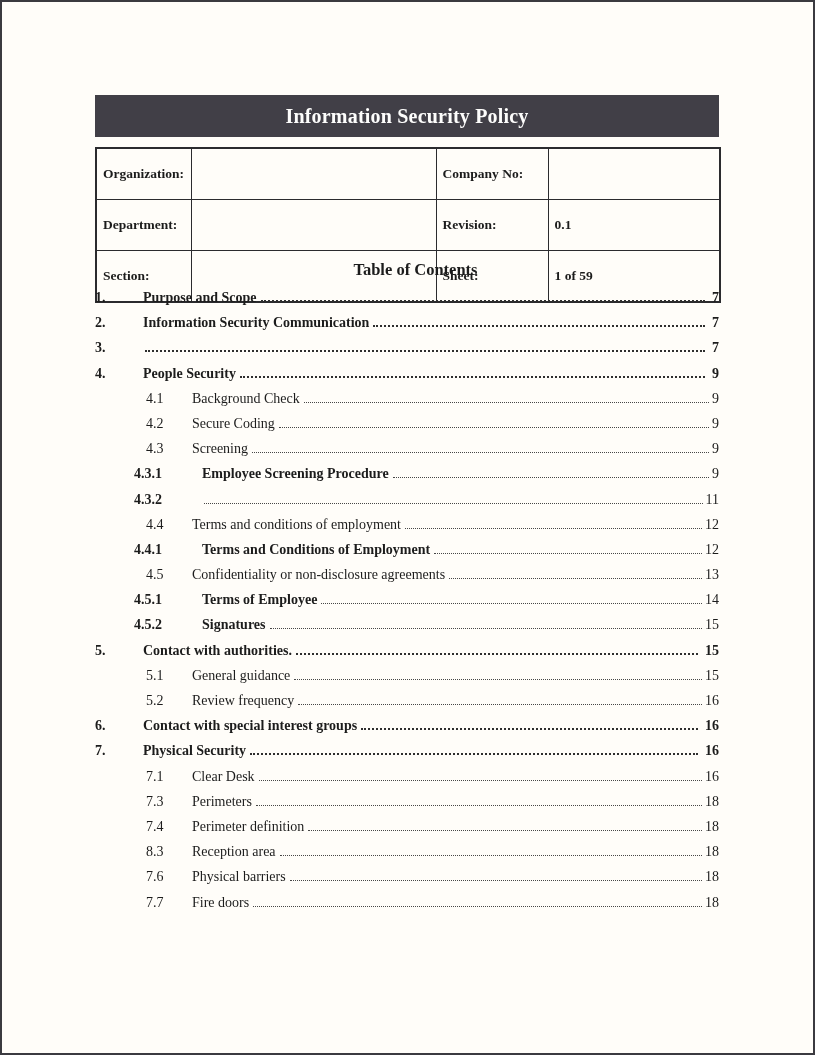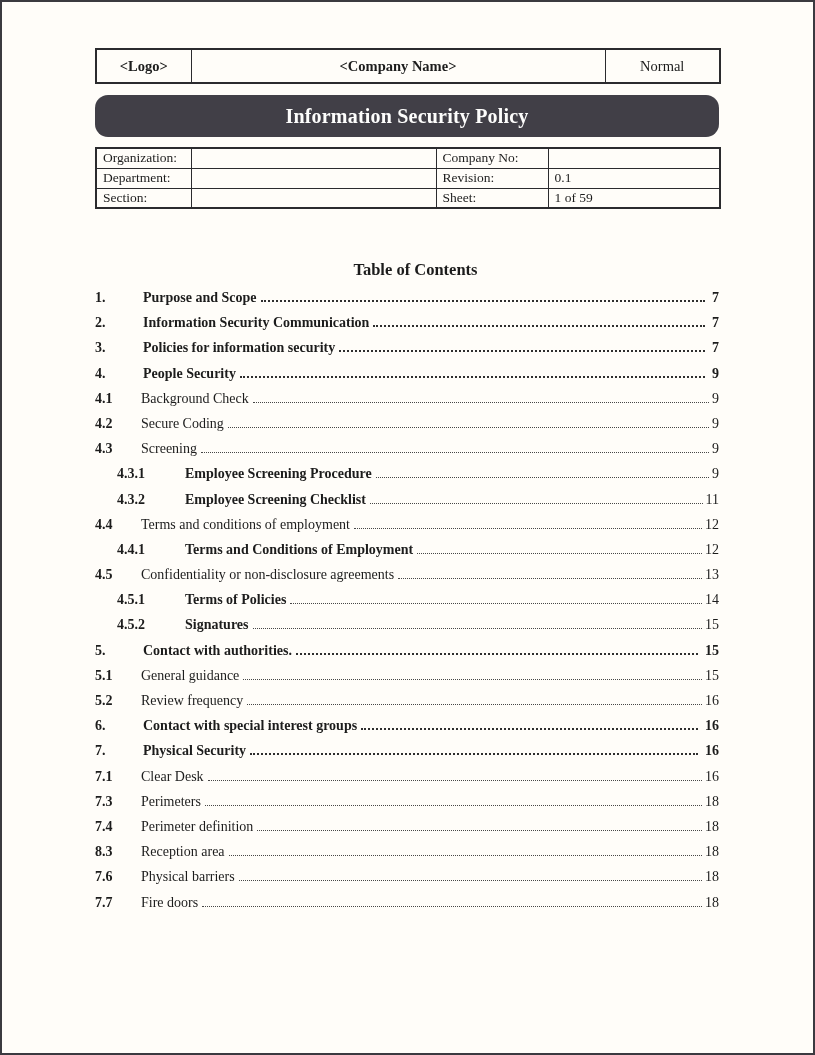--- a/index.html
+++ b/index.html
@@ -42,38 +42,37 @@
     left: 93px; top: 93px;
     width: 624px; height: 42px;
     background: var(--banner-bg, #413F47);
     color: var(--banner-text, #FDFDFC);
     display: flex;
     align-items: center;
     justify-content: center;
     font-size: 20px;
     font-weight: bold;
     letter-spacing: 0.2px;
-    border-radius: 13px;
   }
 
   
   .info-table {
     position: absolute;
     left: 93px; top: 145px;
     width: 624px;
     border-collapse: collapse;
     table-layout: fixed;
     border: 2px solid #2b2b2e;
   }
   .info-table td {
     border: 1px solid #2b2b2e;
     height: 20px;
     font-size: 13.5px;
-    font-weight: normal;
-    padding: 1px 6px;
+    font-weight: bold;
+    padding: 17px 6px;
     vertical-align: middle;
   }
 
   
   .toc-heading {
     position: absolute;
     left: 0; top: 250px;
     width: 100%;
     margin: 8px;
     text-align: center;
@@ -101,44 +100,30 @@
     border-bottom: 1.5px dotted #474747;
     margin: 0 3px 0 2px;
   }
   .toc-row .page-num { flex: none; text-align: right; }
 
   .lvl1 .num   { width: 48px; font-weight: bold; }
   .lvl1 .label { font-weight: bold; }
   .lvl1 .page-num { font-weight: bold; }
   .lvl1 .dots  { border-bottom-width: 2px; border-bottom-color: #2e2e2e; margin-right: 7px; }
 
-  .lvl2 .num   { width: 46px; font-weight: bold; }
-
-  .lvl3 .num   { margin-left: 22px; width: 68px; font-weight: bold; }
+  .lvl2 .num   { margin-left: 51px; width: 46px; }
+
+  .lvl3 .num   { margin-left: 39px; width: 68px; font-weight: bold; }
   .lvl3 .label { font-weight: bold; }
 </style>
 </head>
 <body>
 
 <div class="page-frame">
 
-  <table class="header-table">
-    <colgroup>
-      <col style="width:95px">
-      <col style="width:414px">
-      <col style="width:115px">
-    </colgroup>
-    <tbody>
-      <tr>
-        <td class="bold">&lt;Logo&gt;</td>
-        <td class="bold">&lt;Company Name&gt;</td>
-        <td>Normal</td>
-      </tr>
-    </tbody>
-  </table>
 
   <div class="title-banner">
     <span>Information Security Policy</span>
   </div>
 
   <table class="info-table">
     <colgroup>
       <col style="width:95px">
       <col style="width:245px">
       <col style="width:112px">
@@ -176,21 +161,20 @@
         <span class="page-num">7</span>
       </div>
       <div class="toc-row lvl1">
         <span class="num">2.</span>
         <span class="label">Information Security Communication</span>
         <span class="dots"></span>
         <span class="page-num">7</span>
       </div>
       <div class="toc-row lvl1">
         <span class="num">3.</span>
-        <span class="label">Policies for information security</span>
         <span class="dots"></span>
         <span class="page-num">7</span>
       </div>
       <div class="toc-row lvl1">
         <span class="num">4.</span>
         <span class="label">People Security</span>
         <span class="dots"></span>
         <span class="page-num">9</span>
       </div>
       <div class="toc-row lvl2">
@@ -212,21 +196,20 @@
         <span class="page-num">9</span>
       </div>
       <div class="toc-row lvl3">
         <span class="num">4.3.1</span>
         <span class="label">Employee Screening Procedure</span>
         <span class="dots"></span>
         <span class="page-num">9</span>
       </div>
       <div class="toc-row lvl3">
         <span class="num">4.3.2</span>
-        <span class="label">Employee Screening Checklist</span>
         <span class="dots"></span>
         <span class="page-num">11</span>
       </div>
       <div class="toc-row lvl2">
         <span class="num">4.4</span>
         <span class="label">Terms and conditions of employment</span>
         <span class="dots"></span>
         <span class="page-num">12</span>
       </div>
       <div class="toc-row lvl3">
@@ -236,21 +219,21 @@
         <span class="page-num">12</span>
       </div>
       <div class="toc-row lvl2">
         <span class="num">4.5</span>
         <span class="label">Confidentiality or non-disclosure agreements</span>
         <span class="dots"></span>
         <span class="page-num">13</span>
       </div>
       <div class="toc-row lvl3">
         <span class="num">4.5.1</span>
-        <span class="label">Terms of Policies</span>
+        <span class="label">Terms of Employee</span>
         <span class="dots"></span>
         <span class="page-num">14</span>
       </div>
       <div class="toc-row lvl3">
         <span class="num">4.5.2</span>
         <span class="label">Signatures</span>
         <span class="dots"></span>
         <span class="page-num">15</span>
       </div>
       <div class="toc-row lvl1">

